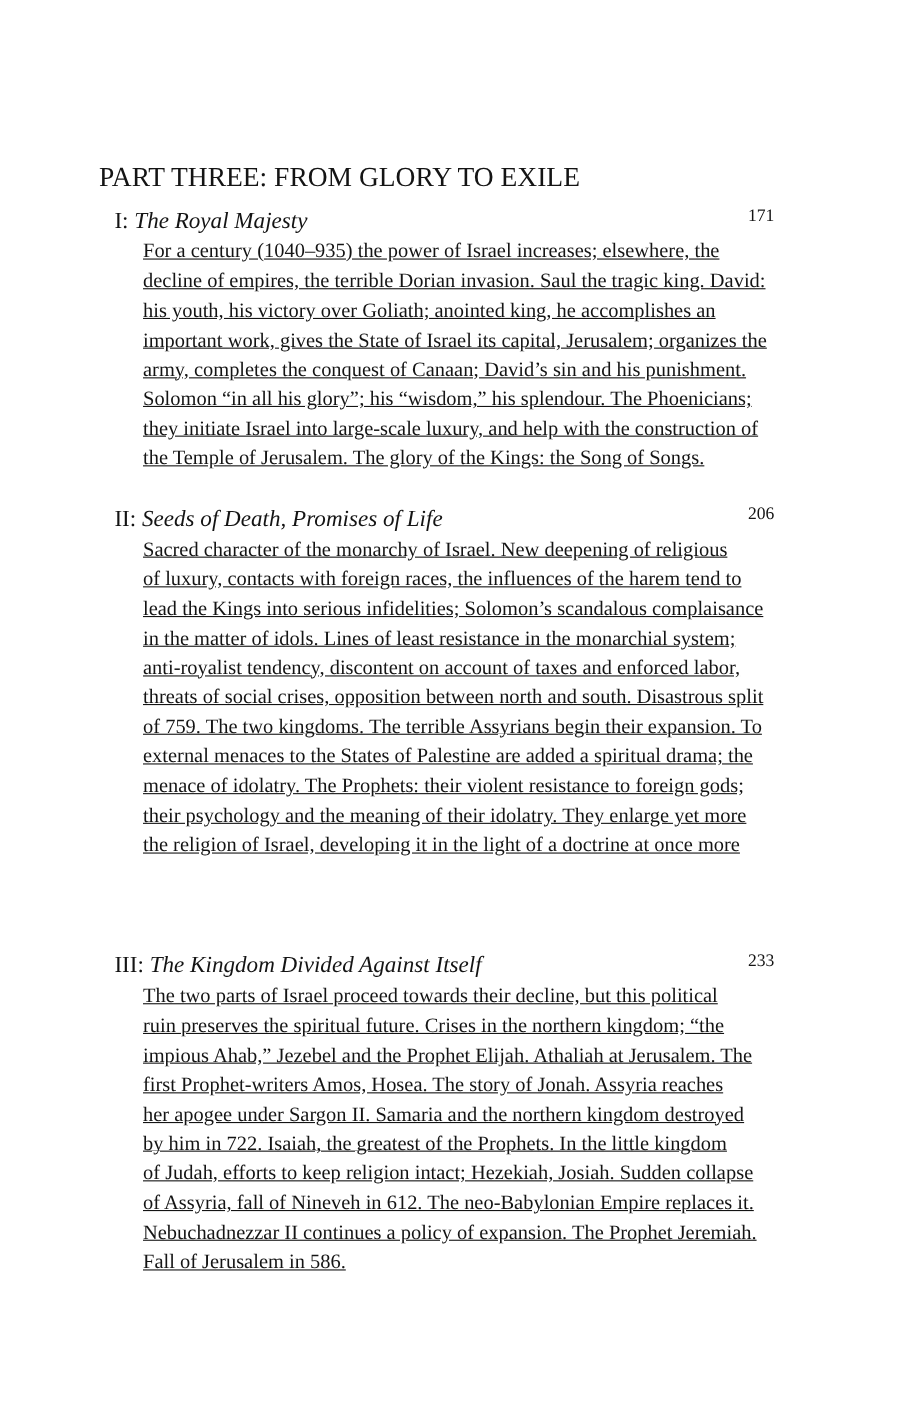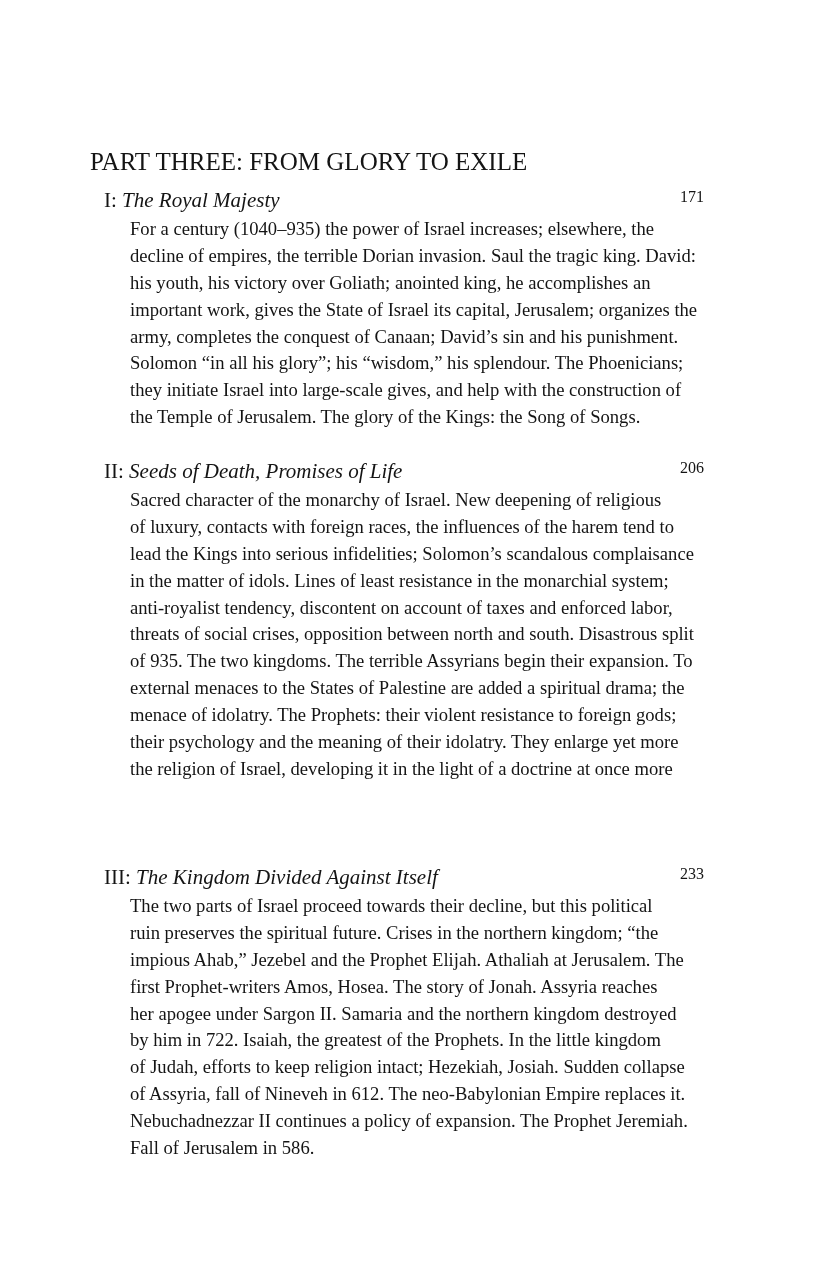--- a/index.html
+++ b/index.html
@@ -14,21 +14,21 @@
       font-size: 25px; letter-spacing: 0px; white-space: nowrap;
       font-weight: normal;
     }
     .entry { position: absolute; left: 104px; width: 630px; }
     .entry-head { position: relative; height: 28px; font-size: 21px; white-space: nowrap; }
     .entry-head .num { font-style: normal; }
     .entry-head .title { font-style: italic; }
     .entry-head .page-no { position: absolute; right: 30px; top: 0; font-size: 16px; }
     .entry-body { margin-left: 26px; }
     .entry-body .line {
-      font-size: 18.6px; line-height: 26.9px; height: 26.9px; white-space: nowrap;
+      font-size: 18.6px; line-height: 26.9px; height: 26.9px; white-space: nowrap; text-decoration: underline;
     }
   </style>
 </head>
 <body>
 
 <div class="page">
 
   <h1 class="part-title">PART THREE: FROM GLORY TO EXILE</h1>
 
   <div class="entry" style="top:188px;">
@@ -36,38 +36,38 @@
       <span class="num">I: </span><span class="title">The Royal Majesty</span>
       <span class="page-no">171</span>
     </div>
     <div class="entry-body">
       <div class="line">For a century (1040–935) the power of Israel increases; elsewhere, the</div>
       <div class="line">decline of empires, the terrible Dorian invasion. Saul the tragic king. David:</div>
       <div class="line">his youth, his victory over Goliath; anointed king, he accomplishes an</div>
       <div class="line">important work, gives the State of Israel its capital, Jerusalem; organizes the</div>
       <div class="line">army, completes the conquest of Canaan; David’s sin and his punishment.</div>
       <div class="line">Solomon “in all his glory”; his “wisdom,” his splendour. The Phoenicians;</div>
-      <div class="line">they initiate Israel into large-scale gives, and help with the construction of</div>
+      <div class="line">they initiate Israel into large-scale luxury, and help with the construction of</div>
       <div class="line">the Temple of Jerusalem. The glory of the Kings: the Song of Songs.</div>
     </div>
   </div>
 
   <div class="entry" style="top:459px;">
     <div class="entry-head">
       <span class="num">II: </span><span class="title">Seeds of Death, Promises of Life</span>
       <span class="page-no">206</span>
     </div>
     <div class="entry-body">
       <div class="line">Sacred character of the monarchy of Israel. New deepening of religious</div>
       <div class="line">of luxury, contacts with foreign races, the influences of the harem tend to</div>
       <div class="line">lead the Kings into serious infidelities; Solomon’s scandalous complaisance</div>
       <div class="line">in the matter of idols. Lines of least resistance in the monarchial system;</div>
       <div class="line">anti-royalist tendency, discontent on account of taxes and enforced labor,</div>
       <div class="line">threats of social crises, opposition between north and south. Disastrous split</div>
-      <div class="line">of 935. The two kingdoms. The terrible Assyrians begin their expansion. To</div>
+      <div class="line">of 759. The two kingdoms. The terrible Assyrians begin their expansion. To</div>
       <div class="line">external menaces to the States of Palestine are added a spiritual drama; the</div>
       <div class="line">menace of idolatry. The Prophets: their violent resistance to foreign gods;</div>
       <div class="line">their psychology and the meaning of their idolatry. They enlarge yet more</div>
       <div class="line">the religion of Israel, developing it in the light of a doctrine at once more</div>
     </div>
   </div>
 
   <div class="entry" style="top:865px;">
     <div class="entry-head">
       <span class="num">III: </span><span class="title">The Kingdom Divided Against Itself</span>

